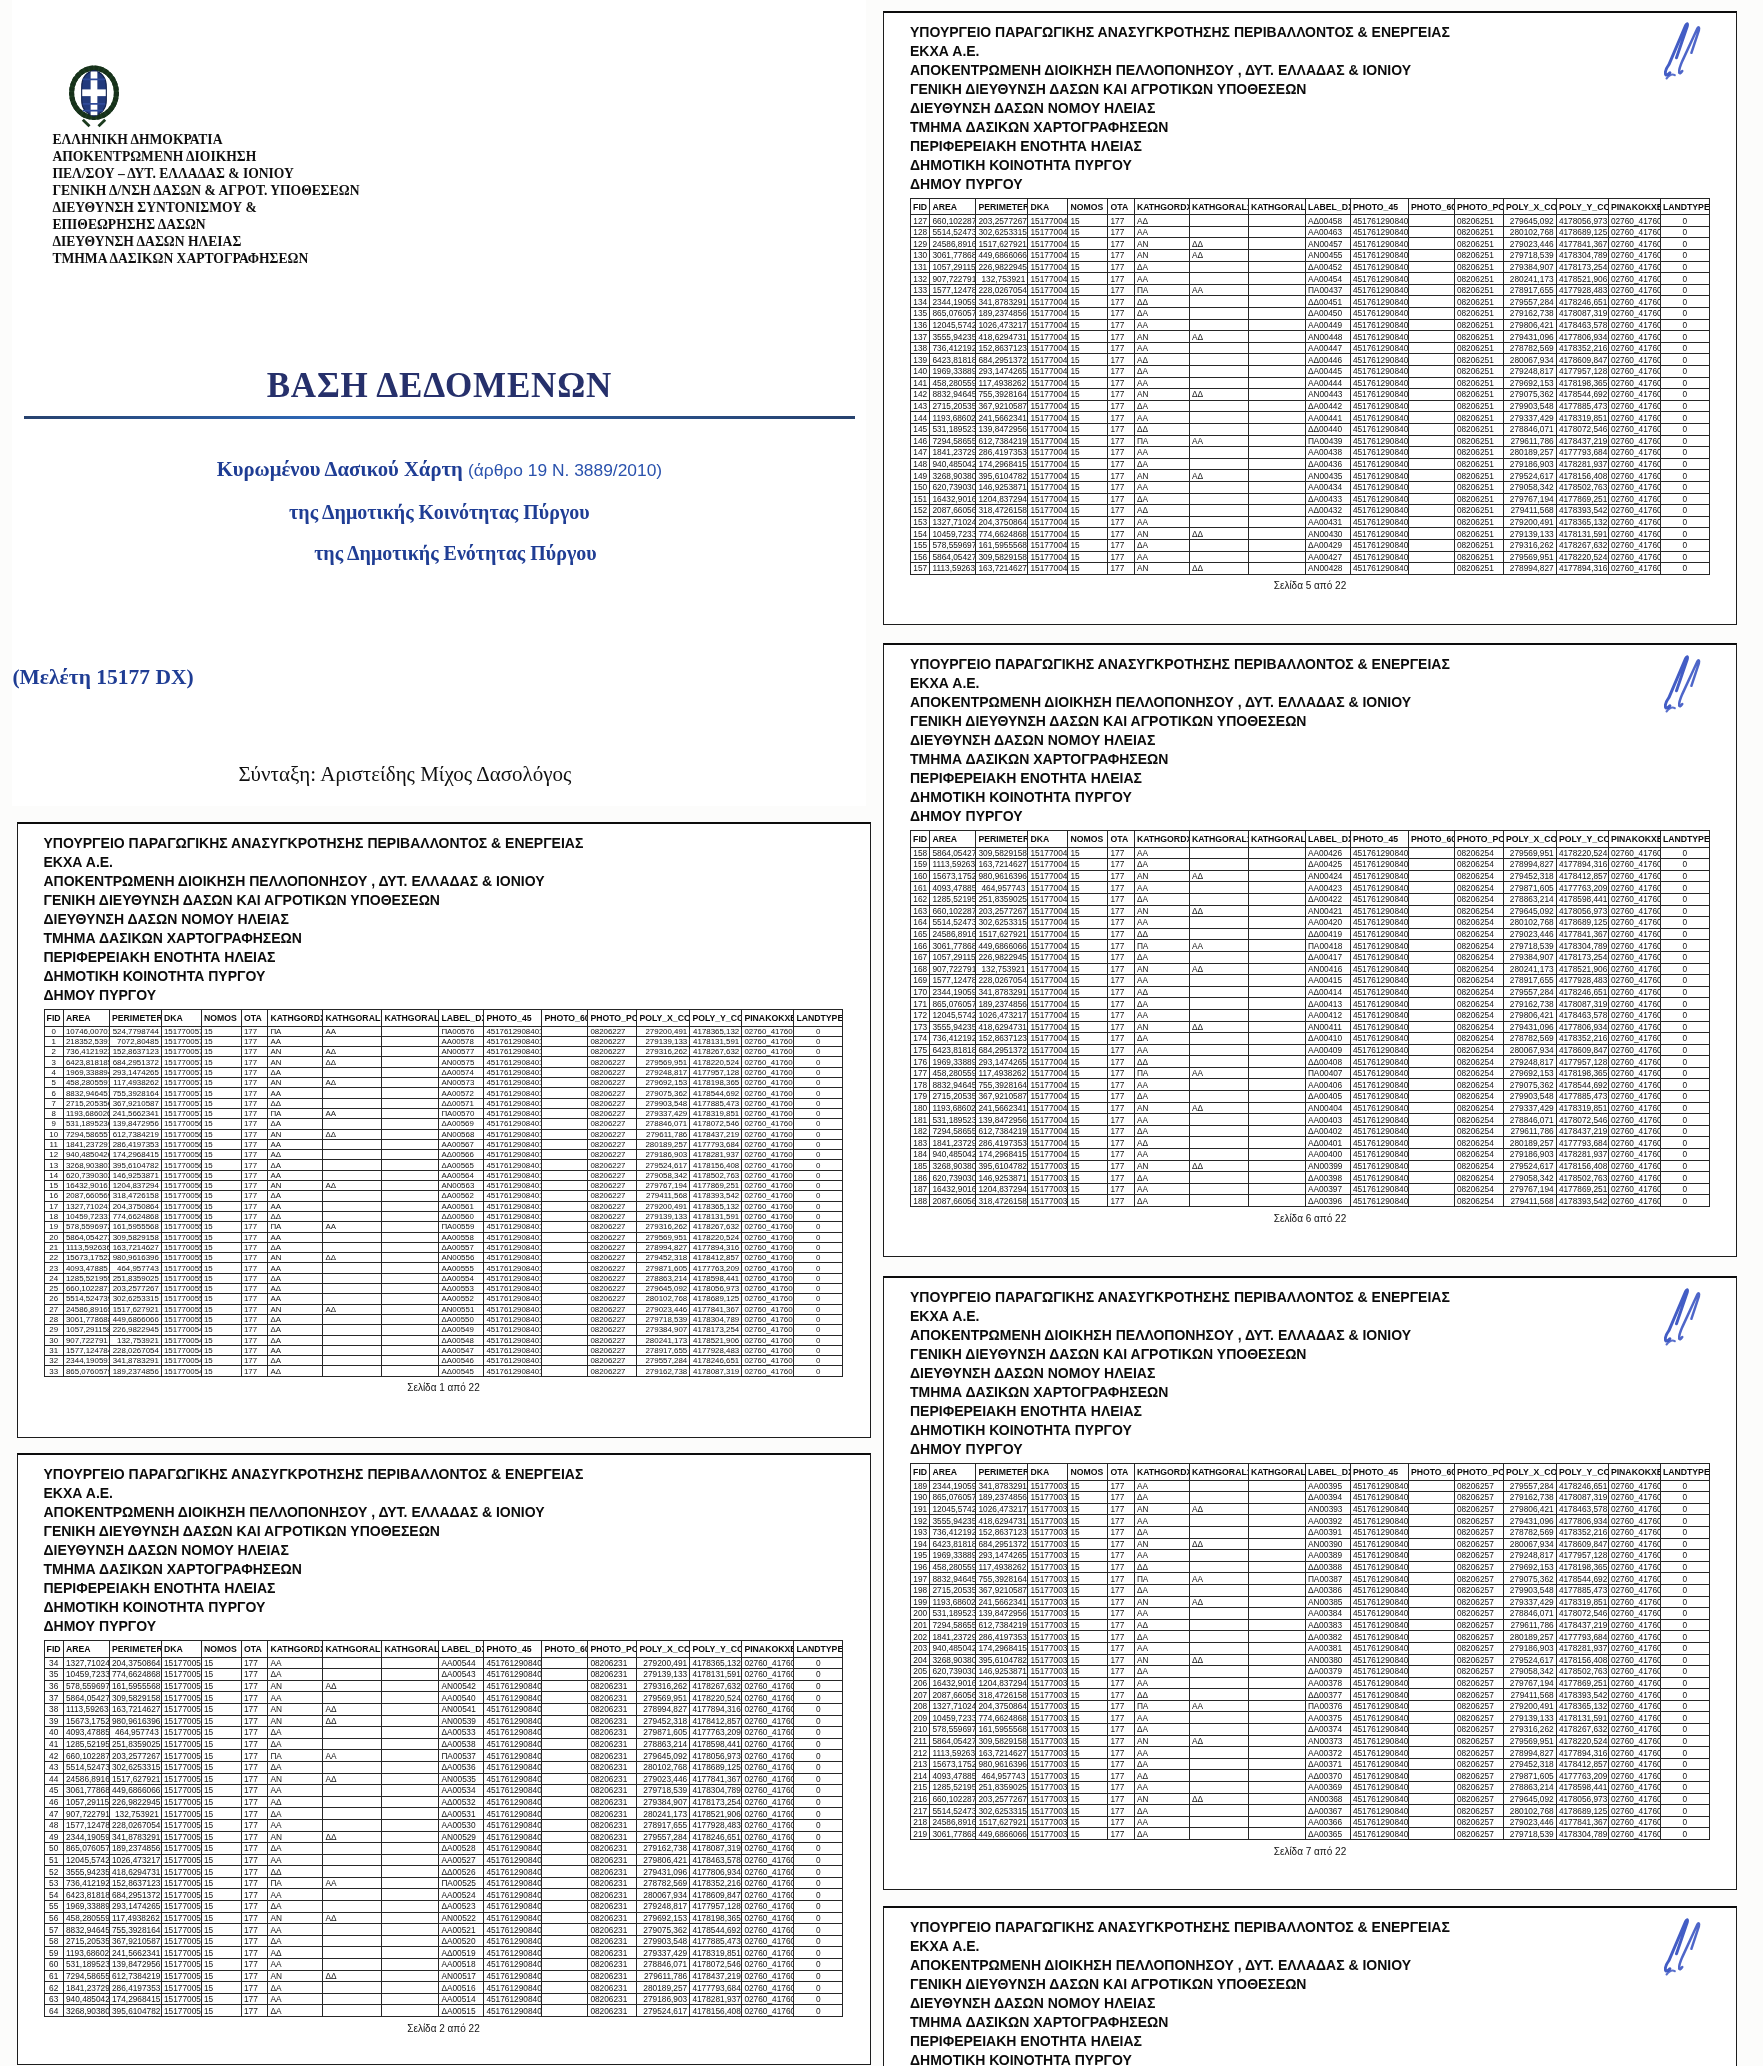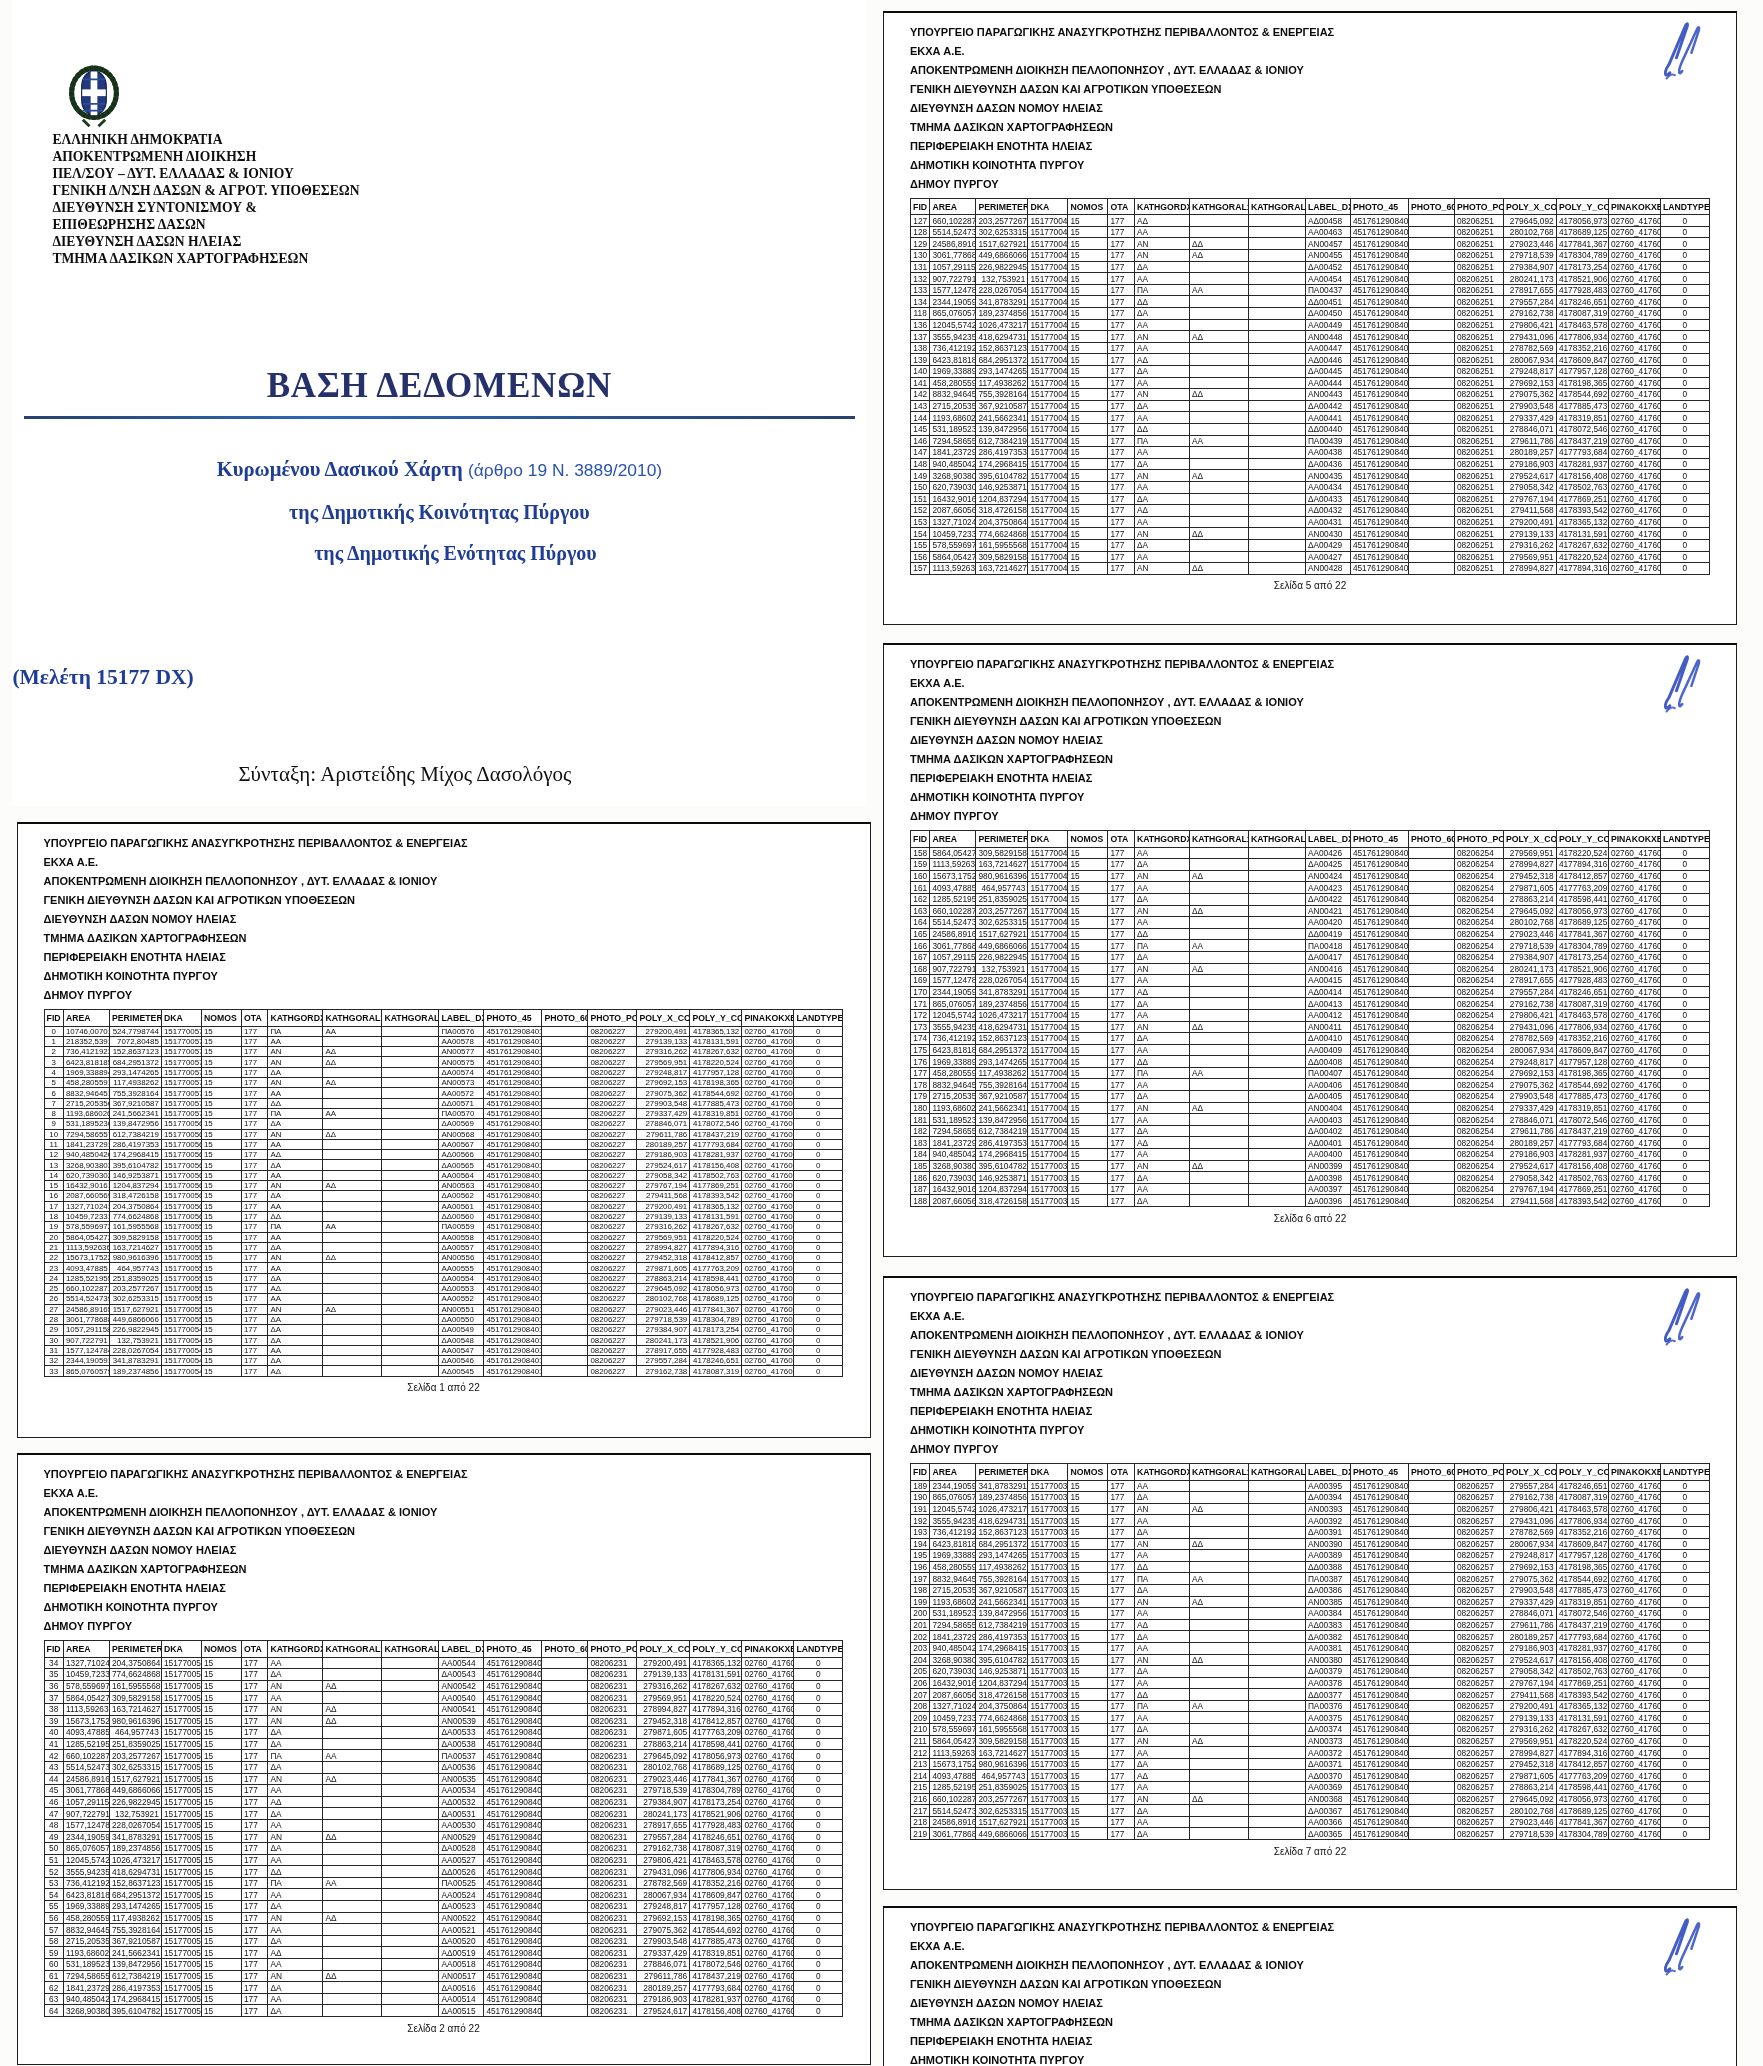--- a/index.html
+++ b/index.html
@@ -54,21 +54,21 @@
     font-family:"Liberation Serif", serif; font-weight:bold;
     font-size:21.5px; color:#1f3d94;
   }
   .cover .author {
     position:absolute; left:0; top:762px; width:785px; text-align:center;
     font-family:"Liberation Serif", serif; font-size:21px; color:#101010;
   }
   
   .phead { padding:10px 0 0 26px; }
   .phead .hline {
-    font-size:11px; font-weight:bold; line-height:19px;
+    font-size:14px; font-weight:bold; line-height:19px;
     color:#0b0b0b; white-space:nowrap;
   }
   table.attr {
     border-collapse:collapse; table-layout:fixed;
     margin:4.1px 0 0 26px; width:799px;
   }
   .attr th, .attr td {
     border:0.8px solid #262626; padding:0 2.1px;
     overflow:hidden; white-space:nowrap; box-sizing:border-box;
   }
@@ -1683,21 +1683,21 @@
             <td>ΔΔ00451</td>
             <td>45176129084018</td>
             <td></td>
             <td>08206251</td>
             <td class="ta-r">279557,284</td>
             <td class="ta-r">4178246,651</td>
             <td>02760_41760</td>
             <td class="ta-c">0</td>
           </tr>
           <tr>
-            <td class="ta-c">118</td>
+            <td class="ta-c">135</td>
             <td class="ta-r">865,0760579</td>
             <td class="ta-r">189,2374856</td>
             <td>1517700450</td>
             <td>15</td>
             <td>177</td>
             <td>ΔΑ</td>
             <td></td>
             <td></td>
             <td>ΔΑ00450</td>
             <td>45176129084018</td>

